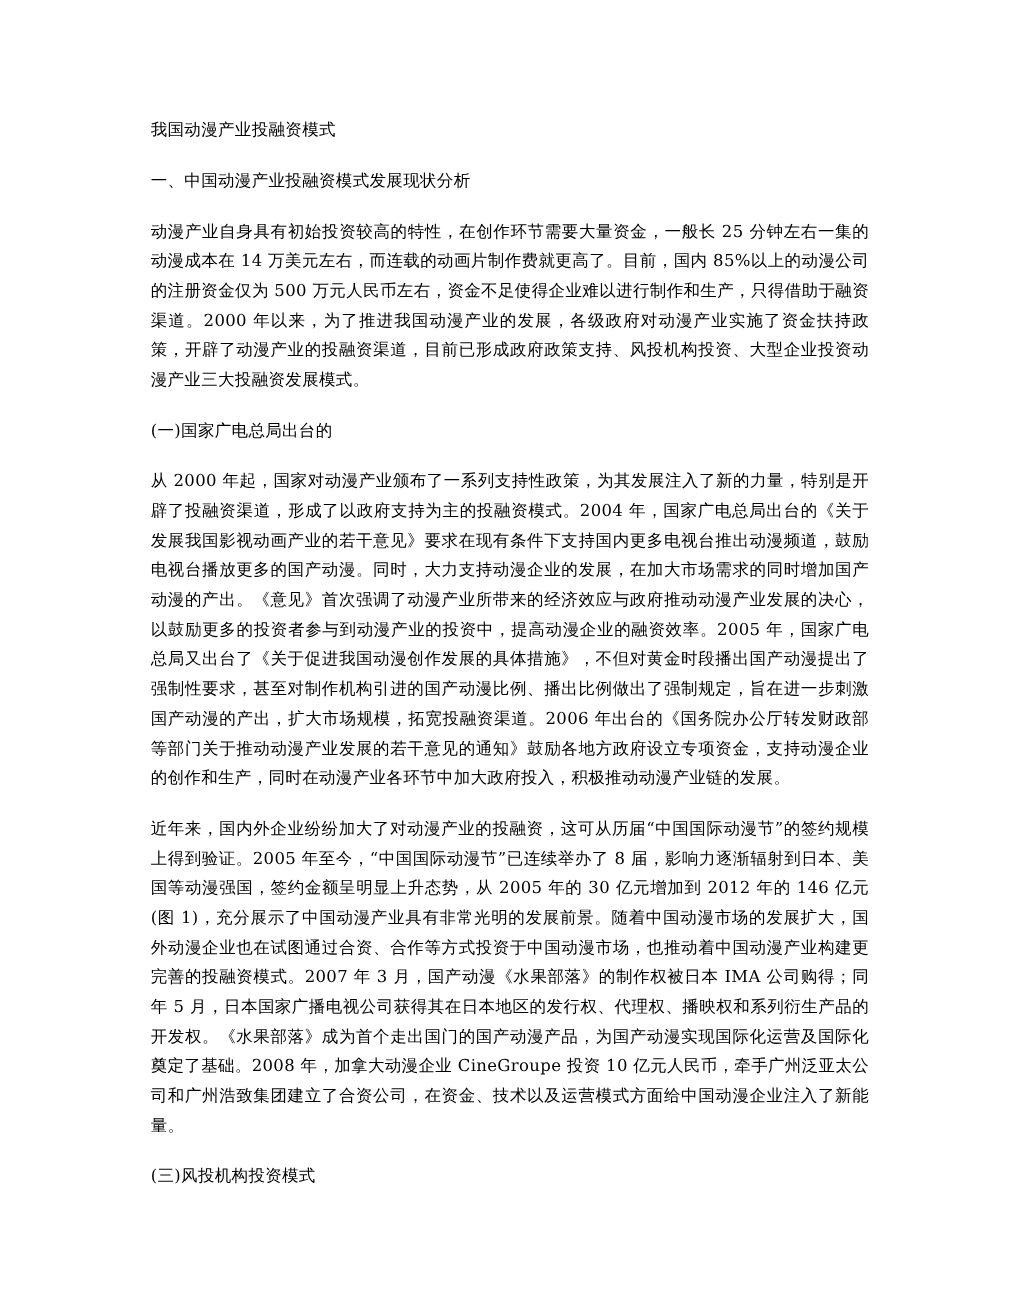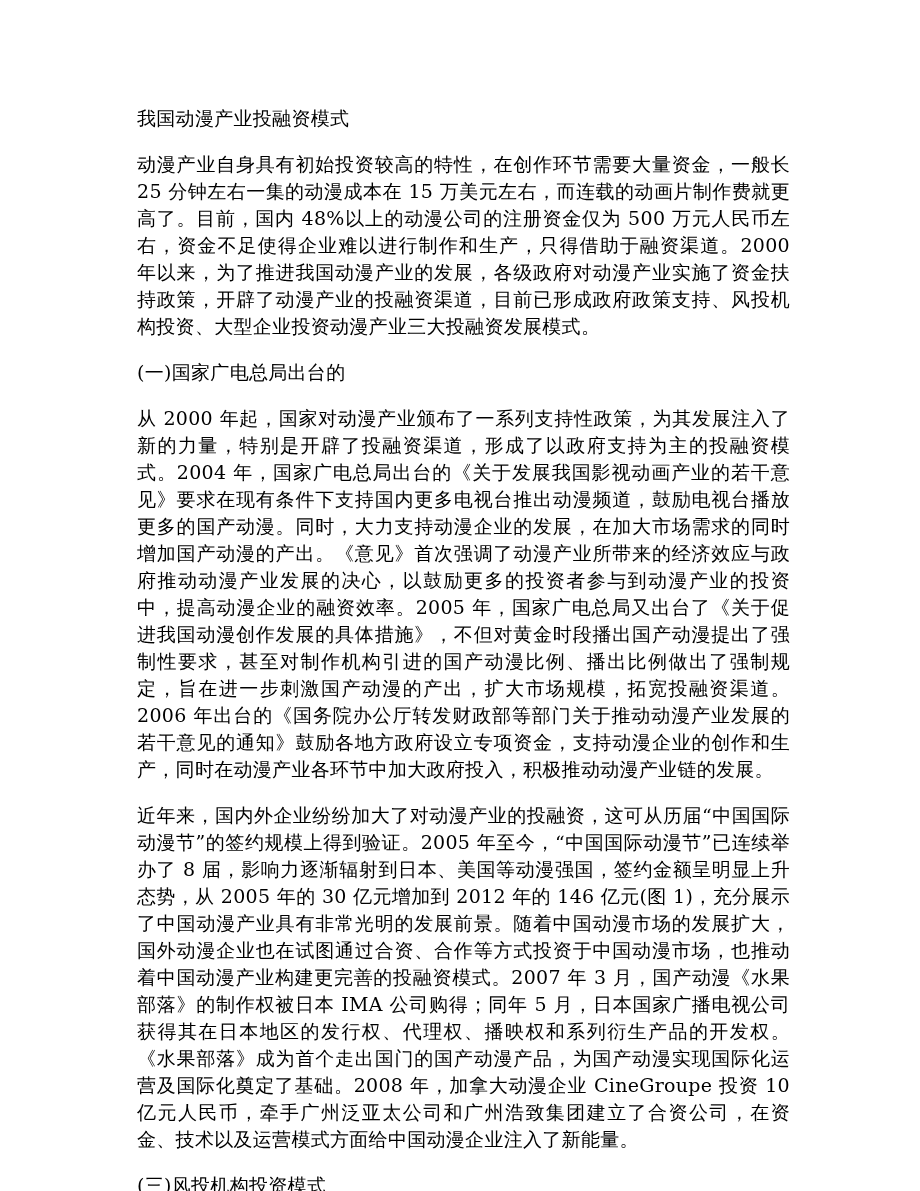--- a/index.html
+++ b/index.html
@@ -13,41 +13,42 @@
     width: 920px;
     height: 1191px;
     margin: 0 auto;
     background: #ffffff;
     padding: 105px 130px 40px 137px;
     overflow: hidden;
   }
   .doc-title,
   .section-heading,
   .paragraph {
-    font-size: 19px;
+    font-size: 15px;
     line-height: 27px;
     letter-spacing: 0.3px;
     font-weight: normal;
     color: #000000;
     margin-bottom: 19px;
   }
   .paragraph {
     text-align: justify;
     text-justify: inter-ideograph;
   }
 </style>
 </head>
 <body>
 
 <div class="page">
 
   <p class="doc-title">我国动漫产业投融资模式</p>
 
+  <p class="section-heading">一、中国动漫产业投融资模式发展现状分析</p>
 
-  <p class="paragraph">动漫产业自身具有初始投资较高的特性，在创作环节需要大量资金，一般长 25 分钟左右一集的动漫成本在 15 万美元左右，而连载的动画片制作费就更高了。目前，国内 48%以上的动漫公司的注册资金仅为 500 万元人民币左右，资金不足使得企业难以进行制作和生产，只得借助于融资渠道。2000 年以来，为了推进我国动漫产业的发展，各级政府对动漫产业实施了资金扶持政策，开辟了动漫产业的投融资渠道，目前已形成政府政策支持、风投机构投资、大型企业投资动漫产业三大投融资发展模式。</p>
+  <p class="paragraph">动漫产业自身具有初始投资较高的特性，在创作环节需要大量资金，一般长 25 分钟左右一集的动漫成本在 14 万美元左右，而连载的动画片制作费就更高了。目前，国内 85%以上的动漫公司的注册资金仅为 500 万元人民币左右，资金不足使得企业难以进行制作和生产，只得借助于融资渠道。2000 年以来，为了推进我国动漫产业的发展，各级政府对动漫产业实施了资金扶持政策，开辟了动漫产业的投融资渠道，目前已形成政府政策支持、风投机构投资、大型企业投资动漫产业三大投融资发展模式。</p>
 
   <p class="section-heading">(一)国家广电总局出台的</p>
 
   <p class="paragraph">从 2000 年起，国家对动漫产业颁布了一系列支持性政策，为其发展注入了新的力量，特别是开辟了投融资渠道，形成了以政府支持为主的投融资模式。2004 年，国家广电总局出台的《关于发展我国影视动画产业的若干意见》要求在现有条件下支持国内更多电视台推出动漫频道，鼓励电视台播放更多的国产动漫。同时，大力支持动漫企业的发展，在加大市场需求的同时增加国产动漫的产出。《意见》首次强调了动漫产业所带来的经济效应与政府推动动漫产业发展的决心，以鼓励更多的投资者参与到动漫产业的投资中，提高动漫企业的融资效率。2005 年，国家广电总局又出台了《关于促进我国动漫创作发展的具体措施》，不但对黄金时段播出国产动漫提出了强制性要求，甚至对制作机构引进的国产动漫比例、播出比例做出了强制规定，旨在进一步刺激国产动漫的产出，扩大市场规模，拓宽投融资渠道。2006 年出台的《国务院办公厅转发财政部等部门关于推动动漫产业发展的若干意见的通知》鼓励各地方政府设立专项资金，支持动漫企业的创作和生产，同时在动漫产业各环节中加大政府投入，积极推动动漫产业链的发展。</p>
 
 
   <p class="paragraph">近年来，国内外企业纷纷加大了对动漫产业的投融资，这可从历届“中国国际动漫节”的签约规模上得到验证。2005 年至今，“中国国际动漫节”已连续举办了 8 届，影响力逐渐辐射到日本、美国等动漫强国，签约金额呈明显上升态势，从 2005 年的 30 亿元增加到 2012 年的 146 亿元(图 1)，充分展示了中国动漫产业具有非常光明的发展前景。随着中国动漫市场的发展扩大，国外动漫企业也在试图通过合资、合作等方式投资于中国动漫市场，也推动着中国动漫产业构建更完善的投融资模式。2007 年 3 月，国产动漫《水果部落》的制作权被日本 IMA 公司购得；同年 5 月，日本国家广播电视公司获得其在日本地区的发行权、代理权、播映权和系列衍生产品的开发权。《水果部落》成为首个走出国门的国产动漫产品，为国产动漫实现国际化运营及国际化奠定了基础。2008 年，加拿大动漫企业 CineGroupe 投资 10 亿元人民币，牵手广州泛亚太公司和广州浩致集团建立了合资公司，在资金、技术以及运营模式方面给中国动漫企业注入了新能量。</p>
 
   <p class="section-heading">(三)风投机构投资模式</p>
 

